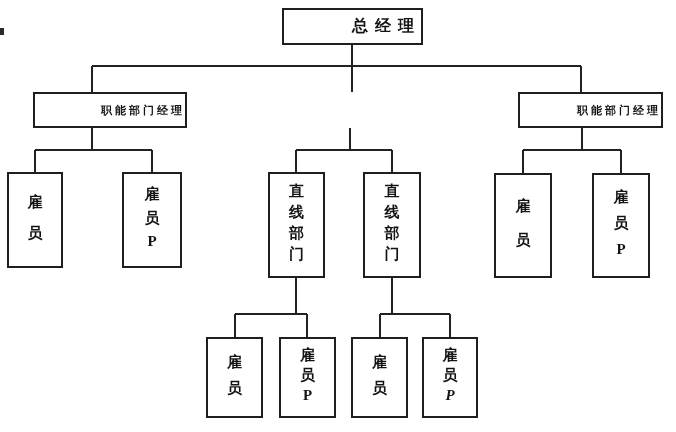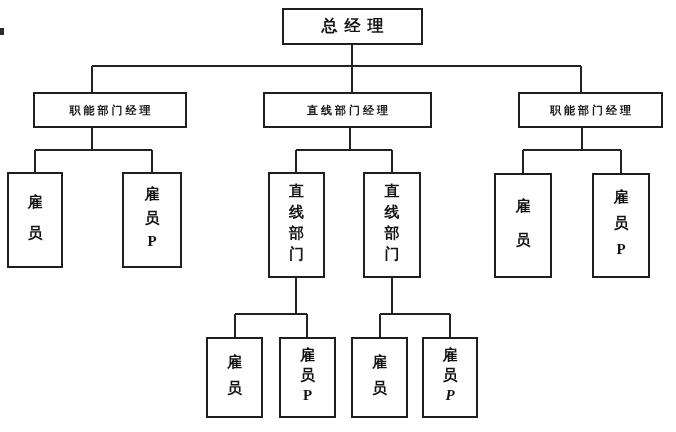--- a/index.html
+++ b/index.html
@@ -22,21 +22,21 @@
     stroke: #222222;
     stroke-width: 2;
   }
   .box {
     position: absolute;
     box-sizing: border-box;
     border: 2px solid #1f1f1f;
     background: #ffffff;
     display: flex;
     align-items: center;
-    justify-content: center;
+    justify-content: flex-end;
     font-weight: bold;
   }
   .h-label {
     font-size: 11px;
     letter-spacing: 3px;
     padding-left: 3px; 
     white-space: nowrap;
   }
   .root-label {
     font-size: 16px;
@@ -74,23 +74,20 @@
     <path d="M296 278 L296 314 M235 314 L307 314 M235 314 L235 337 M307 314 L307 337"></path>
     <path d="M392 278 L392 314 M380 314 L450 314 M380 314 L380 337 M450 314 L450 337"></path>
   </svg>
 
   <div class="box" style="left:282px;top:8px;width:141px;height:37px">
     <span class="root-label">总经理</span>
   </div>
 
   <div class="box" style="left:33px;top:92px;width:154px;height:36px">
     <span class="h-label">职能部门经理</span>
-  </div>
-  <div class="box" style="left:263px;top:92px;width:169px;height:36px">
-    <span class="h-label">直线部门经理</span>
   </div>
   <div class="box" style="left:518px;top:92px;width:145px;height:36px">
     <span class="h-label">职能部门经理</span>
   </div>
 
   <div class="box v-box" style="left:7px;top:172px;width:56px;height:96px">
     <span>雇</span>
     <span>员</span>
   </div>
   <div class="box v-box" style="left:122px;top:172px;width:60px;height:96px">

